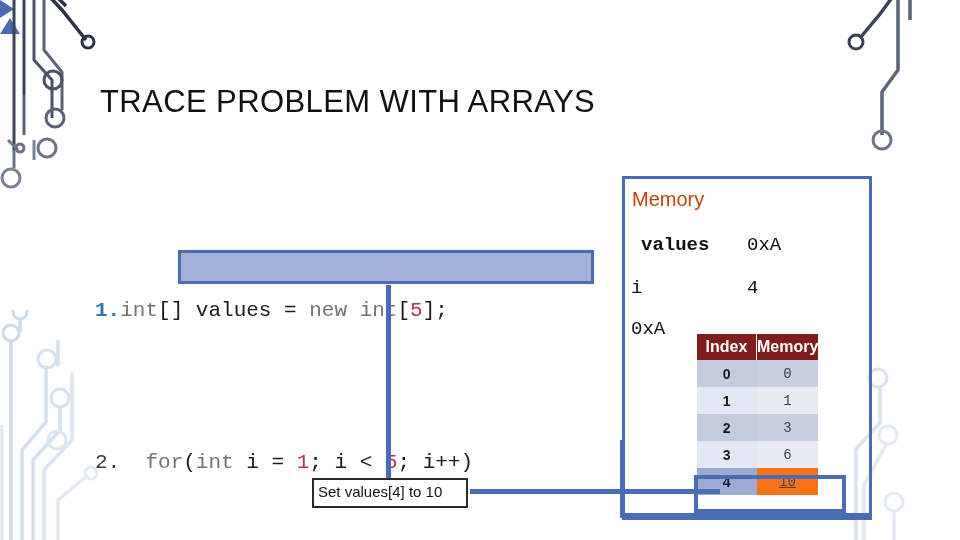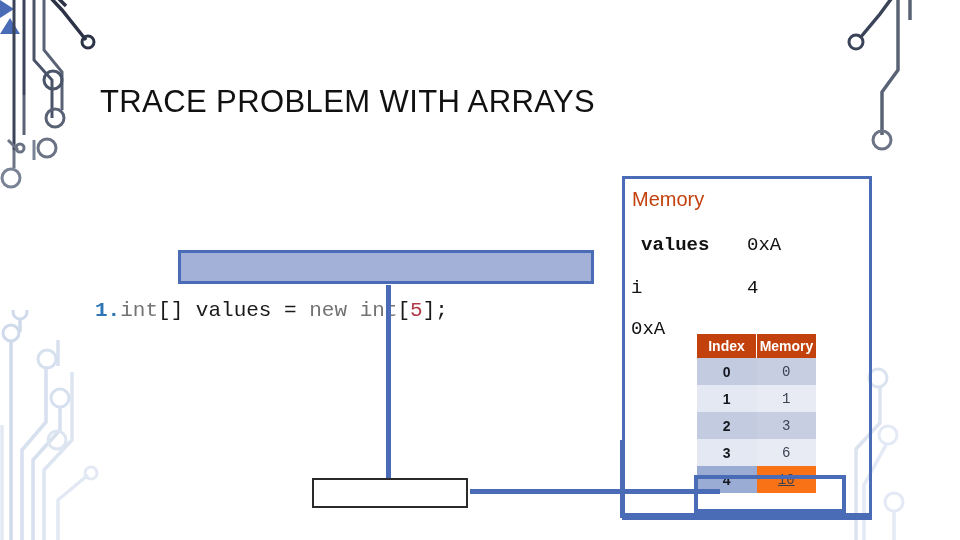--- a/index.html
+++ b/index.html
@@ -69,21 +69,21 @@
   #mem-i-val{left:747px;top:277px;}
   #mem-addr-label{left:631px;top:318px;}
 
   
   #mem-table{
     position:absolute;left:697px;top:334px;
     border-collapse:collapse;
     font-family:"Liberation Sans",sans-serif;
   }
   #mem-table th{
-    background:#c2410c;color:#ffffff;font-size:14px;font-weight:700;
+    background:#7f1d1d;color:#ffffff;font-size:16px;font-weight:700;
     padding:4px 0;width:59px;text-align:center;
     border-right:1px solid #ffffff;
   }
   #mem-table th:last-child{border-right:none;}
   #mem-table td{
     height:21px;width:59px;text-align:center;font-size:14px;
     padding:3px 0;
   }
   #mem-table td.idx{font-weight:700;color:#15181e;}
   #mem-table td.val{color:#3a4252;font-family:"Liberation Mono","DejaVu Sans Mono",monospace;font-weight:400;}
@@ -210,20 +210,21 @@
       <circle cx="64" cy="137" r="9" stroke="#e3e9f5"></circle>
     </g>
   </svg>
 
   <div id="page-title">TRACE PROBLEM WITH ARRAYS</div>
 
   <div id="code-block">
 
     <div class="code-line"><span class="ln">1.</span><span class="kw">int</span><span>[] values = </span><span class="kw">new int</span><span>[</span><span class="num">5</span><span>];</span></div>
 
+    <div class="code-line"><span class="ln-plain">2.</span><span>  </span><span class="kw">for</span><span>(</span><span class="kw">int</span><span> i = </span><span class="num">1</span><span>; i &lt; </span><span class="num">5</span><span>; i++)</span></div>
 
     
 
     
 
   </div>
 
   <div id="highlight-box"></div>
 
   <div id="memory-panel"></div>
@@ -269,14 +270,15 @@
 
   <div class="conn" id="elbow-v"></div>
   <div class="conn" id="elbow-h"></div>
   <div class="conn" id="arrow-h-stem"></div>
   <div id="arrow-h-head"></div>
   <div class="conn" id="callout-tick"></div>
   <div class="conn" id="arrow-v-stem"></div>
   <div id="arrow-v-head"></div>
 
   <div id="callout-box"></div>
+  <div id="callout-text">Set values[4] to 10</div>
 
 </div>
 
 </body></html>

